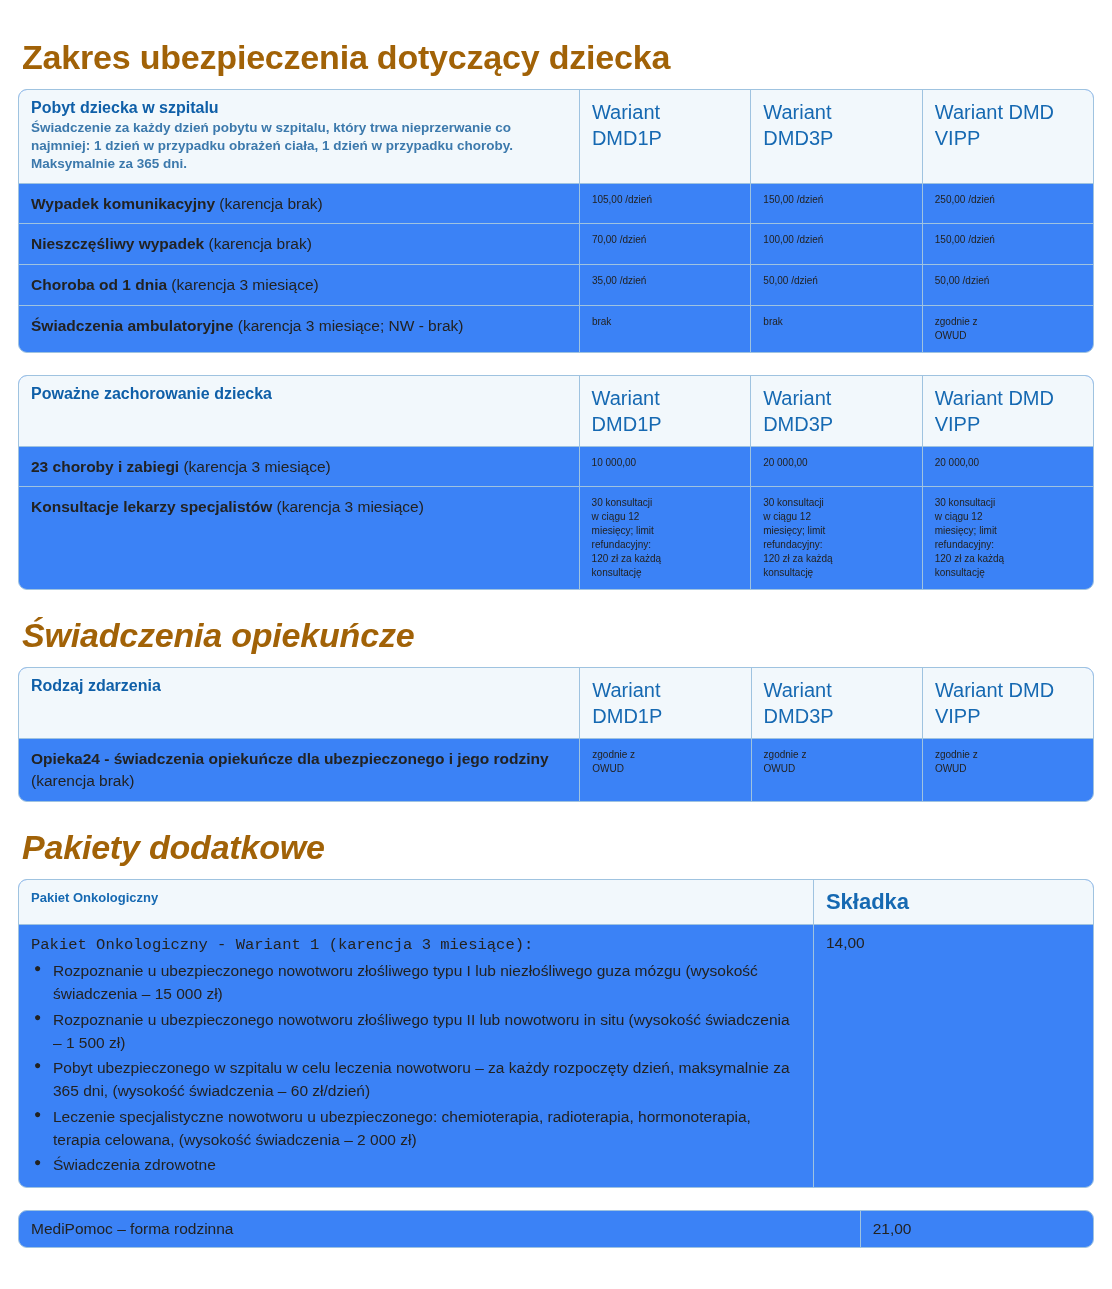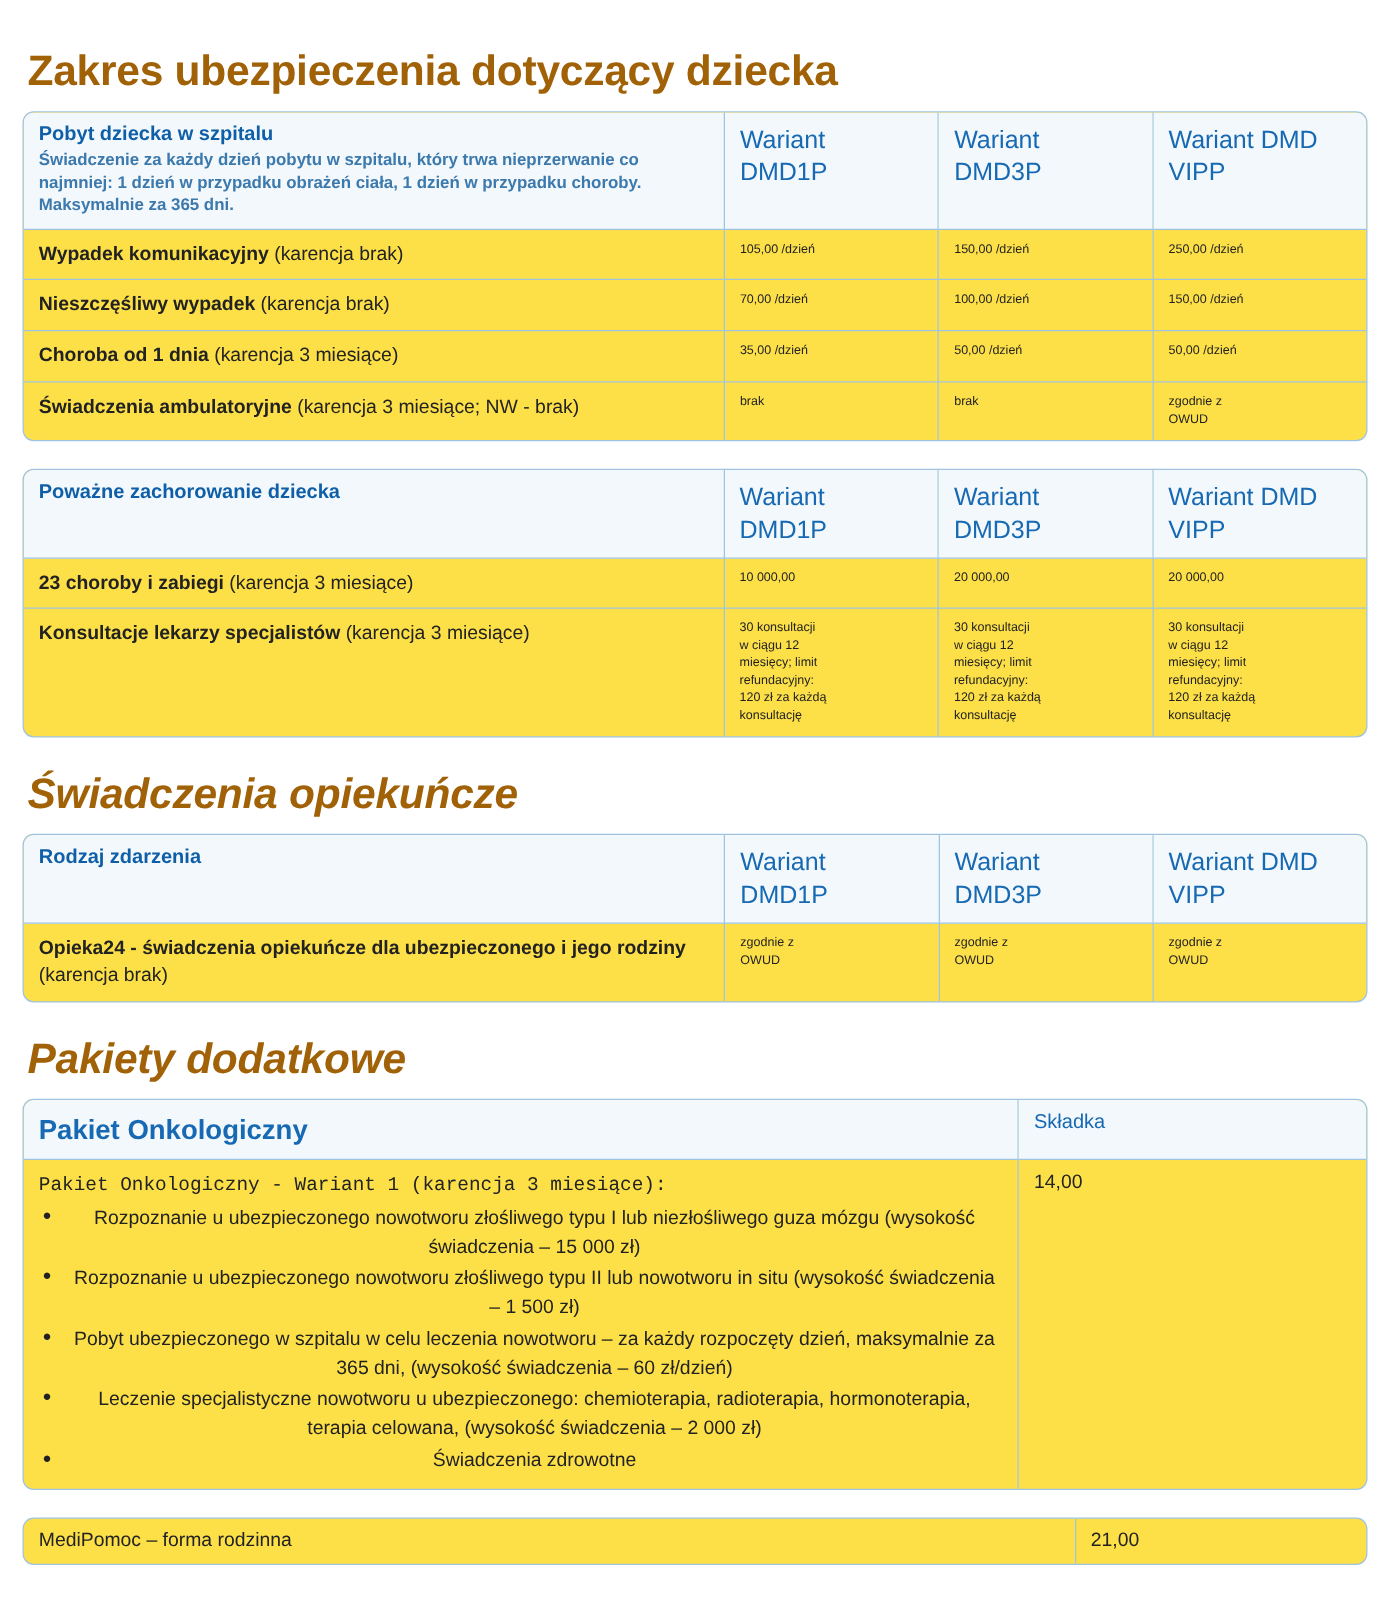--- a/index.html
+++ b/index.html
@@ -32,21 +32,21 @@
   }
   table.doc-table {
     width: 1076px;
     border-collapse: separate;
     border-spacing: 0;
     border: 1px solid #9fc3e0;
     border-radius: 9px;
     overflow: hidden;
     margin-bottom: 22px;
     font-size: 15px;
-    background: #fde047;
+    background: #3b82f6;
   }
   table.doc-table td, table.doc-table th {
     border-right: 1px solid #9fc3e0;
     border-bottom: 1px solid #9fc3e0;
     padding: 9px 12px;
     vertical-align: top;
     text-align: left;
   }
   table.doc-table tr:last-child td,
   table.doc-table tr:last-child th {
@@ -91,43 +91,42 @@
     text-align: right;
     white-space: pre-line;
     line-height: 1.4;
     font-size: 10px;
   }
   .col-label { width: 600px; }
   .col-v { width: 158px; }
   .pkg-head-left {
     color: #1669b2;
     font-weight: bold;
-    font-size: 22px;
+    font-size: 13px;
     line-height: 1.35;
   }
   .pkg-head-right {
     color: #1669b2;
-    font-weight: normal;
-    font-size: 16px;
+    font-weight: bold;
+    font-size: 22px;
     text-align: center;
   }
   .col-pkg-label { width: 810px; }
   .col-pkg-val { width: 266px; }
   .pkg-body {
     font-size: 15.5px;
     line-height: 1.5;
     padding-top: 12px;
     padding-bottom: 12px;
   }
   .pkg-body .intro { margin: 0 0 2px 0; font-family: Liberation Mono, monospace; }
   .pkg-body ul {
     margin: 0;
     padding-left: 20px;
     list-style: none;
-    text-align: center;
   }
   .pkg-body li {
     position: relative;
     margin: 2px 0;
     padding-left: 2px;
   }
   .pkg-body li:before {
     content: "\25CF";
     position: absolute;
     left: -17px;

